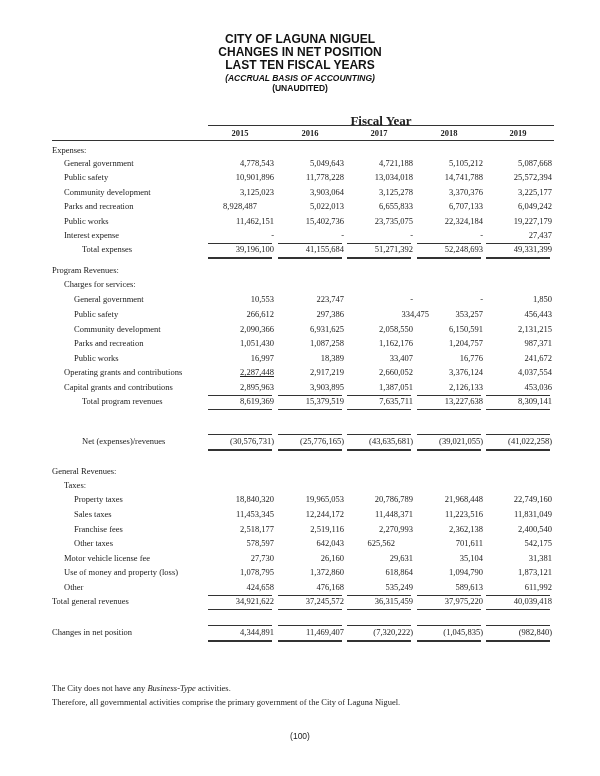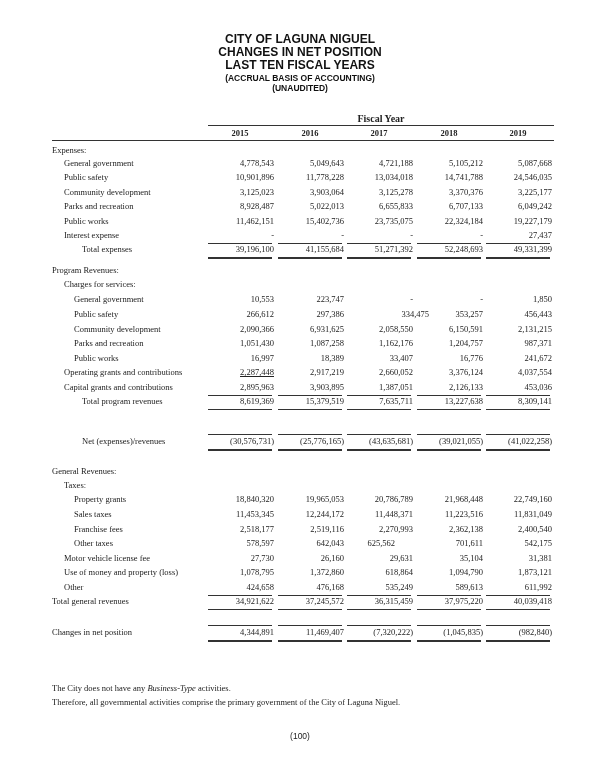--- a/index.html
+++ b/index.html
@@ -1,36 +1,36 @@
 <!DOCTYPE html>
 <html><head>
 <meta charset="utf-8">
 <style>
   html, body { margin: 0; padding: 0; background: #ffffff; }
   body { width: 600px; height: 776px; position: relative; overflow: hidden; color: #222; }
   .hdr { position: absolute; left: 0; width: 600px; text-align: center; font-family: "Liberation Sans", sans-serif; font-weight: bold; color: #111; }
   .h1 { font-size: 12px; line-height: 13px; }
   .h2 { font-size: 8.5px; line-height: 10px; }
-  .fy { position: absolute; left: 208px; width: 346px; top: 113px; text-align: center; font-family: "Liberation Serif", serif; font-weight: bold; font-size: 10px; }
+  .fy { position: absolute; left: 208px; width: 346px; top: 113px; text-align: center; font-family: "Liberation Serif", serif; font-weight: bold; font-size: 13px; }
   .line { position: absolute; background: #333; }
   .yr { position: absolute; top: 128px; width: 68px; text-align: center; font-family: "Liberation Serif", serif; font-weight: bold; font-size: 8.5px; }
   .row { position: absolute; left: 0; width: 600px; height: 14px; font-family: "Liberation Serif", serif; font-size: 8.5px; color: #222; }
   .row .lbl { position: absolute; top: 0; white-space: nowrap; }
   .row .v { position: absolute; top: 0; width: 68px; text-align: right; white-space: nowrap; }
   .foot { position: absolute; left: 52px; font-family: "Liberation Serif", serif; font-size: 8.5px; color: #222; }
   .pg { position: absolute; left: 0; width: 600px; top: 731px; text-align: center; font-family: "Liberation Sans", sans-serif; font-size: 8.5px; color: #222; }
 </style>
 </head>
 <body>
 
 <div>
   <div class="hdr h1" style="top:33px;">CITY OF LAGUNA NIGUEL</div>
   <div class="hdr h1" style="top:46px;">CHANGES IN NET POSITION</div>
   <div class="hdr h1" style="top:59px;">LAST TEN FISCAL YEARS</div>
-  <div class="hdr h2" style="top:73px;">(ACCRUAL BASIS OF ACCOUNTING)</div>
+  <div class="hdr h2" style="top:73px;font-style:italic;">(ACCRUAL BASIS OF ACCOUNTING)</div>
   <div class="hdr h2" style="top:83px;">(UNAUDITED)</div>
 
   <div class="fy">Fiscal Year</div>
   <div class="line" style="left:208px; width:346px; top:125px; height:1px;"></div>
   <div class="line" style="left:52px; width:502px; top:140px; height:1px;"></div>
 
   <div id="years">
       <div class="yr" style="left: 206px;">2015</div>
       <div class="yr" style="left: 276px;">2016</div>
       <div class="yr" style="left: 345px;">2017</div>
@@ -48,33 +48,33 @@
         <span class="v" style="left: 345px;">4,721,188</span>
         <span class="v" style="left: 415px;">5,105,212</span>
         <span class="v" style="left: 484px;">5,087,668</span>
       </div>
       <div class="row" style="top: 172px;">
         <span class="lbl" style="left: 64px;">Public safety</span>
         <span class="v" style="left: 206px;">10,901,896</span>
         <span class="v" style="left: 276px;">11,778,228</span>
         <span class="v" style="left: 345px;">13,034,018</span>
         <span class="v" style="left: 415px;">14,741,788</span>
-        <span class="v" style="left: 484px;">24,546,035</span>
+        <span class="v" style="left: 484px;">25,572,394</span>
       </div>
       <div class="row" style="top: 187px;">
         <span class="lbl" style="left: 64px;">Community development</span>
         <span class="v" style="left: 206px;">3,125,023</span>
         <span class="v" style="left: 276px;">3,903,064</span>
         <span class="v" style="left: 345px;">3,125,278</span>
         <span class="v" style="left: 415px;">3,370,376</span>
         <span class="v" style="left: 484px;">3,225,177</span>
       </div>
       <div class="row" style="top: 201px;">
         <span class="lbl" style="left: 64px;">Parks and recreation</span>
-        <span class="v" style="left: 206px;">8,928,487</span>
+        <span class="v" style="left: 206px; text-align: center;">8,928,487</span>
         <span class="v" style="left: 276px;">5,022,013</span>
         <span class="v" style="left: 345px;">6,655,833</span>
         <span class="v" style="left: 415px;">6,707,133</span>
         <span class="v" style="left: 484px;">6,049,242</span>
       </div>
       <div class="row" style="top: 216px;">
         <span class="lbl" style="left: 64px;">Public works</span>
         <span class="v" style="left: 206px;">11,462,151</span>
         <span class="v" style="left: 276px;">15,402,736</span>
         <span class="v" style="left: 345px;">23,735,075</span>
@@ -175,21 +175,21 @@
         <span class="v" style="left: 415px;">(39,021,055)</span>
         <span class="v" style="left: 484px;">(41,022,258)</span>
       </div>
       <div class="row" style="top: 466px;">
         <span class="lbl" style="left: 52px;">General Revenues:</span>
       </div>
       <div class="row" style="top: 480px;">
         <span class="lbl" style="left: 64px;">Taxes:</span>
       </div>
       <div class="row" style="top: 494px;">
-        <span class="lbl" style="left: 74px;">Property grants</span>
+        <span class="lbl" style="left: 74px;">Property taxes</span>
         <span class="v" style="left: 206px;">18,840,320</span>
         <span class="v" style="left: 276px;">19,965,053</span>
         <span class="v" style="left: 345px;">20,786,789</span>
         <span class="v" style="left: 415px;">21,968,448</span>
         <span class="v" style="left: 484px;">22,749,160</span>
       </div>
       <div class="row" style="top: 509px;">
         <span class="lbl" style="left: 74px;">Sales taxes</span>
         <span class="v" style="left: 206px;">11,453,345</span>
         <span class="v" style="left: 276px;">12,244,172</span>

